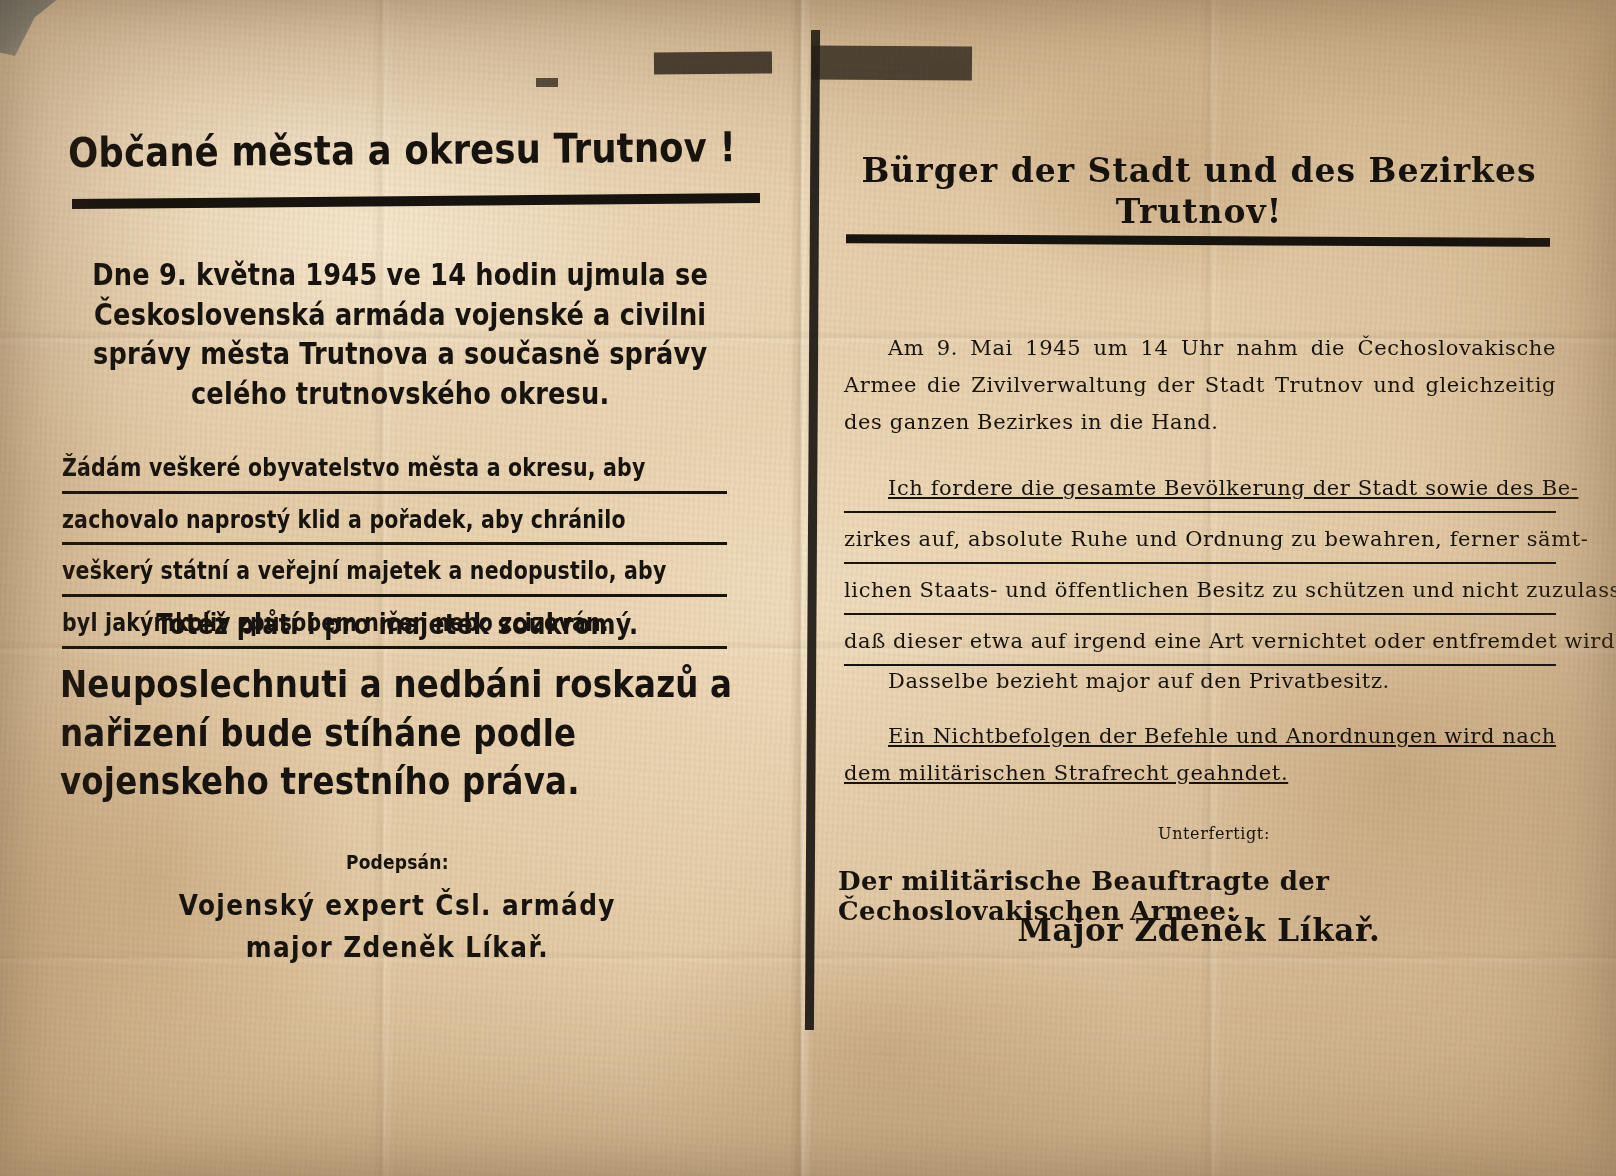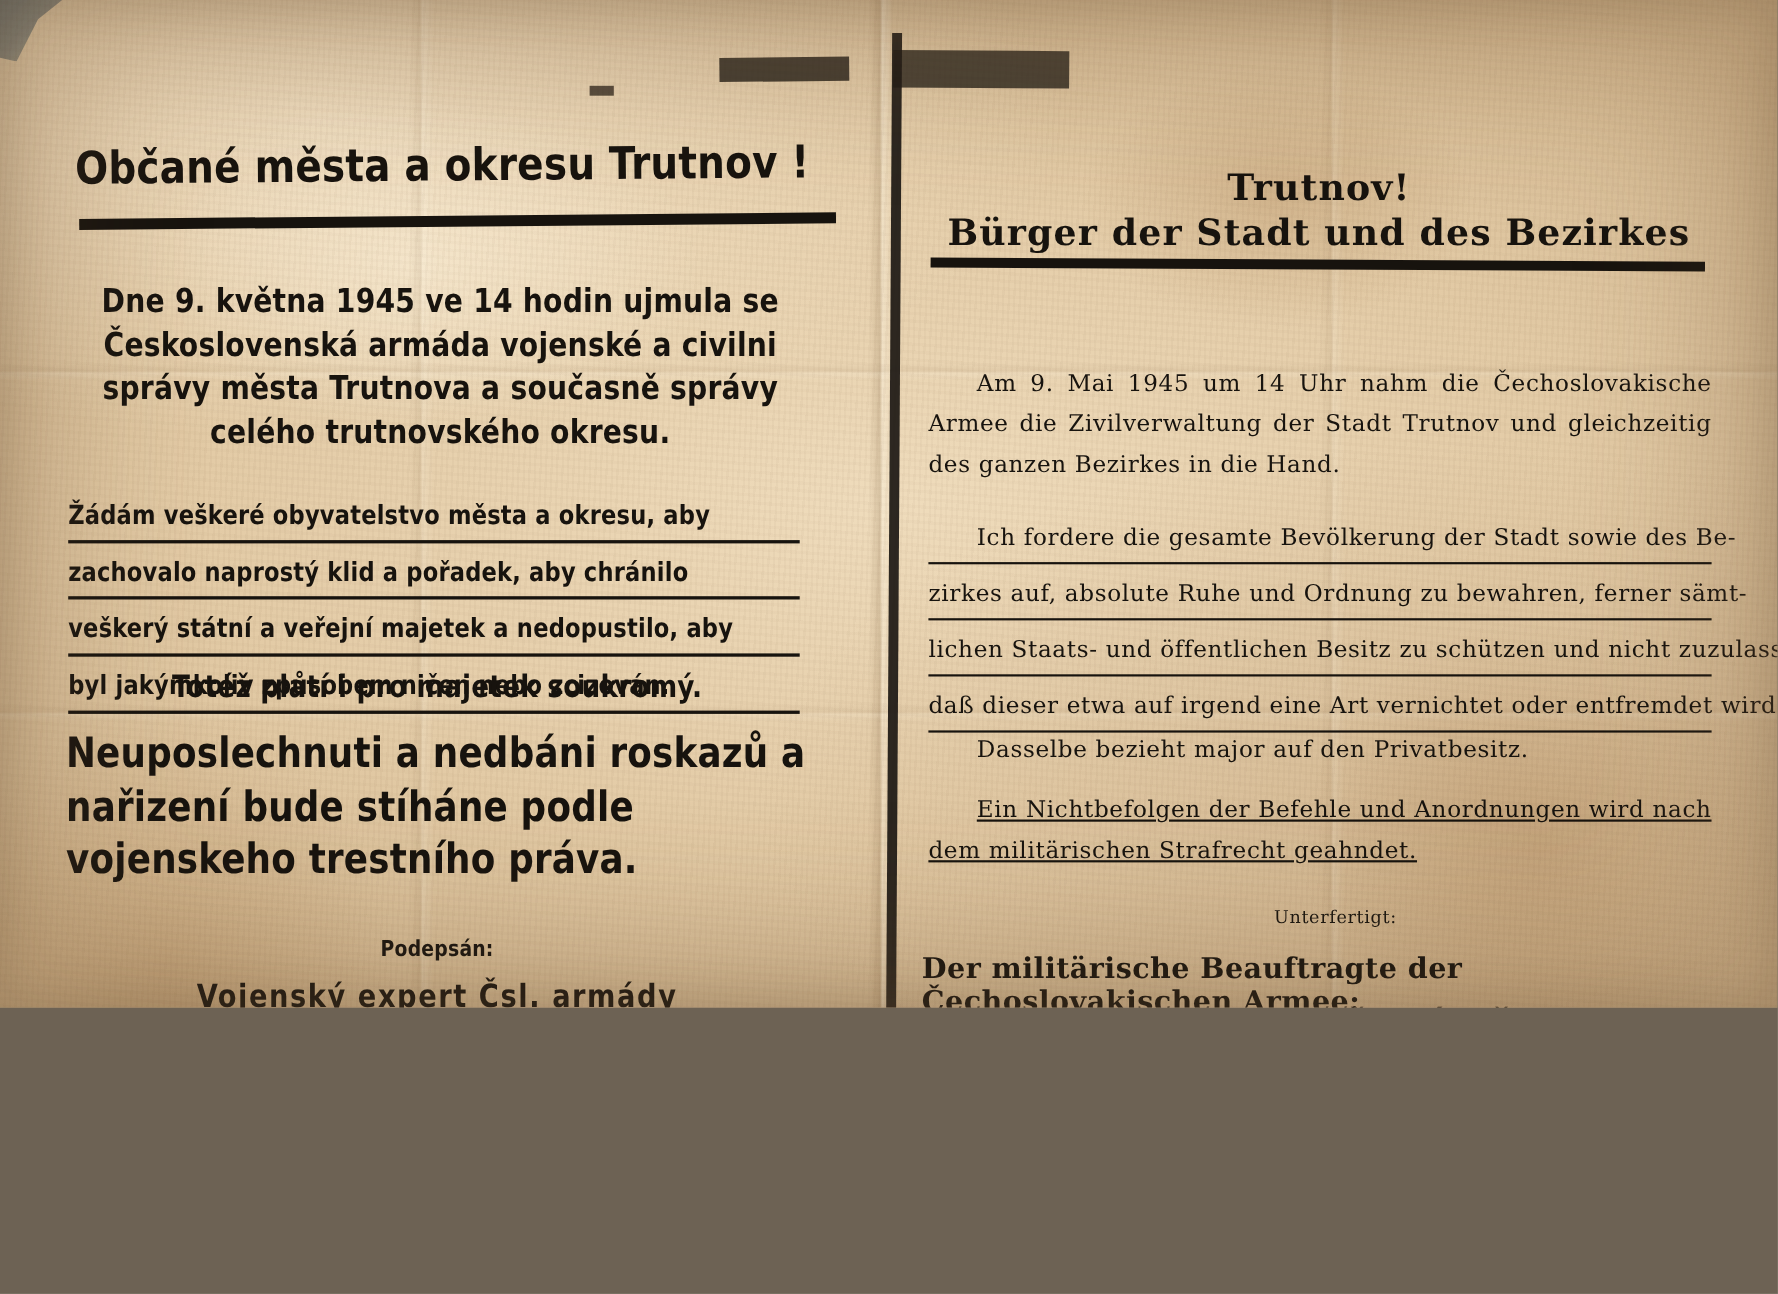--- a/index.html
+++ b/index.html
@@ -10,21 +10,21 @@
   body {
     width: 1616px;
     height: 1176px;
     overflow: hidden;
     font-family: "Liberation Sans", sans-serif;
   }
 
   #poster {
     position: relative;
     width: 1616px;
-    height: 916px;
+    height: 1176px;
     background:
       radial-gradient(ellipse 60% 45% at 18% 12%, rgba(255,243,220,0.55), rgba(255,243,220,0) 70%),
       radial-gradient(ellipse 55% 50% at 82% 80%, rgba(198,168,130,0.45), rgba(198,168,130,0) 72%),
       radial-gradient(ellipse 70% 60% at 50% 50%, #efdcbc 0%, #e3cba6 55%, #d2b68e 100%);
     overflow: hidden;
   }
 
   
   .stain {
     position: absolute;
@@ -269,21 +269,21 @@
     line-height: 1.95;
     text-align: left;
   }
   #de-p2 span.u {
     display: block;
     border-bottom: 2px solid #17130e;
     padding-bottom: 2px;
     margin-bottom: 6px;
     white-space: nowrap;
   }
-  #de-p2 span.u.first { text-indent: 44px; }
+  #de-p2 span.u.first { text-indent: 44px; text-decoration: underline; }
   #de-p3 {
     position: absolute;
     top: 664px;
     left: 6px;
     width: 712px;
     font-size: 21px;
     line-height: 1.7;
     text-indent: 44px;
   }
   #de-p4 {
@@ -371,22 +371,22 @@
     <div id="cz-p4" class="cz">Neuposlechnuti a nedbáni roskazů a nařizení bude stíháne podle vojenskeho trestního práva.</div>
 
     <div id="cz-signed-label" class="cz">Podepsán:</div>
     <div id="cz-sign-1" class="cz">Vojenský expert Čsl. armády</div>
     <div id="cz-sign-2" class="cz">major Zdeněk Líkař.</div>
   </div>
 
   <div class="col" id="col-de">
 
     <div id="de-headline" class="de">
+      <div>Bürger der Stadt und des Bezirkes</div>
       <div>Trutnov!</div>
-      <div>Bürger der Stadt und des Bezirkes</div>
     </div>
     <div id="de-headline-rule"></div>
 
     <div id="de-p1" class="de">Am 9. Mai 1945 um 14 Uhr nahm die Čechoslovakische Armee die Zivilverwaltung der Stadt Trutnov und gleichzeitig des ganzen Bezirkes in die Hand.</div>
 
     <div id="de-p2" class="de">
       <span class="u first">Ich fordere die gesamte Bevölkerung der Stadt sowie des Be-</span>
       <span class="u">zirkes auf, absolute Ruhe und Ordnung zu bewahren, ferner sämt-</span>
       <span class="u">lichen Staats- und öffentlichen Besitz zu schützen und nicht zuzulassen,</span>
       <span class="u">daß dieser etwa auf irgend eine Art vernichtet oder entfremdet wird</span>

